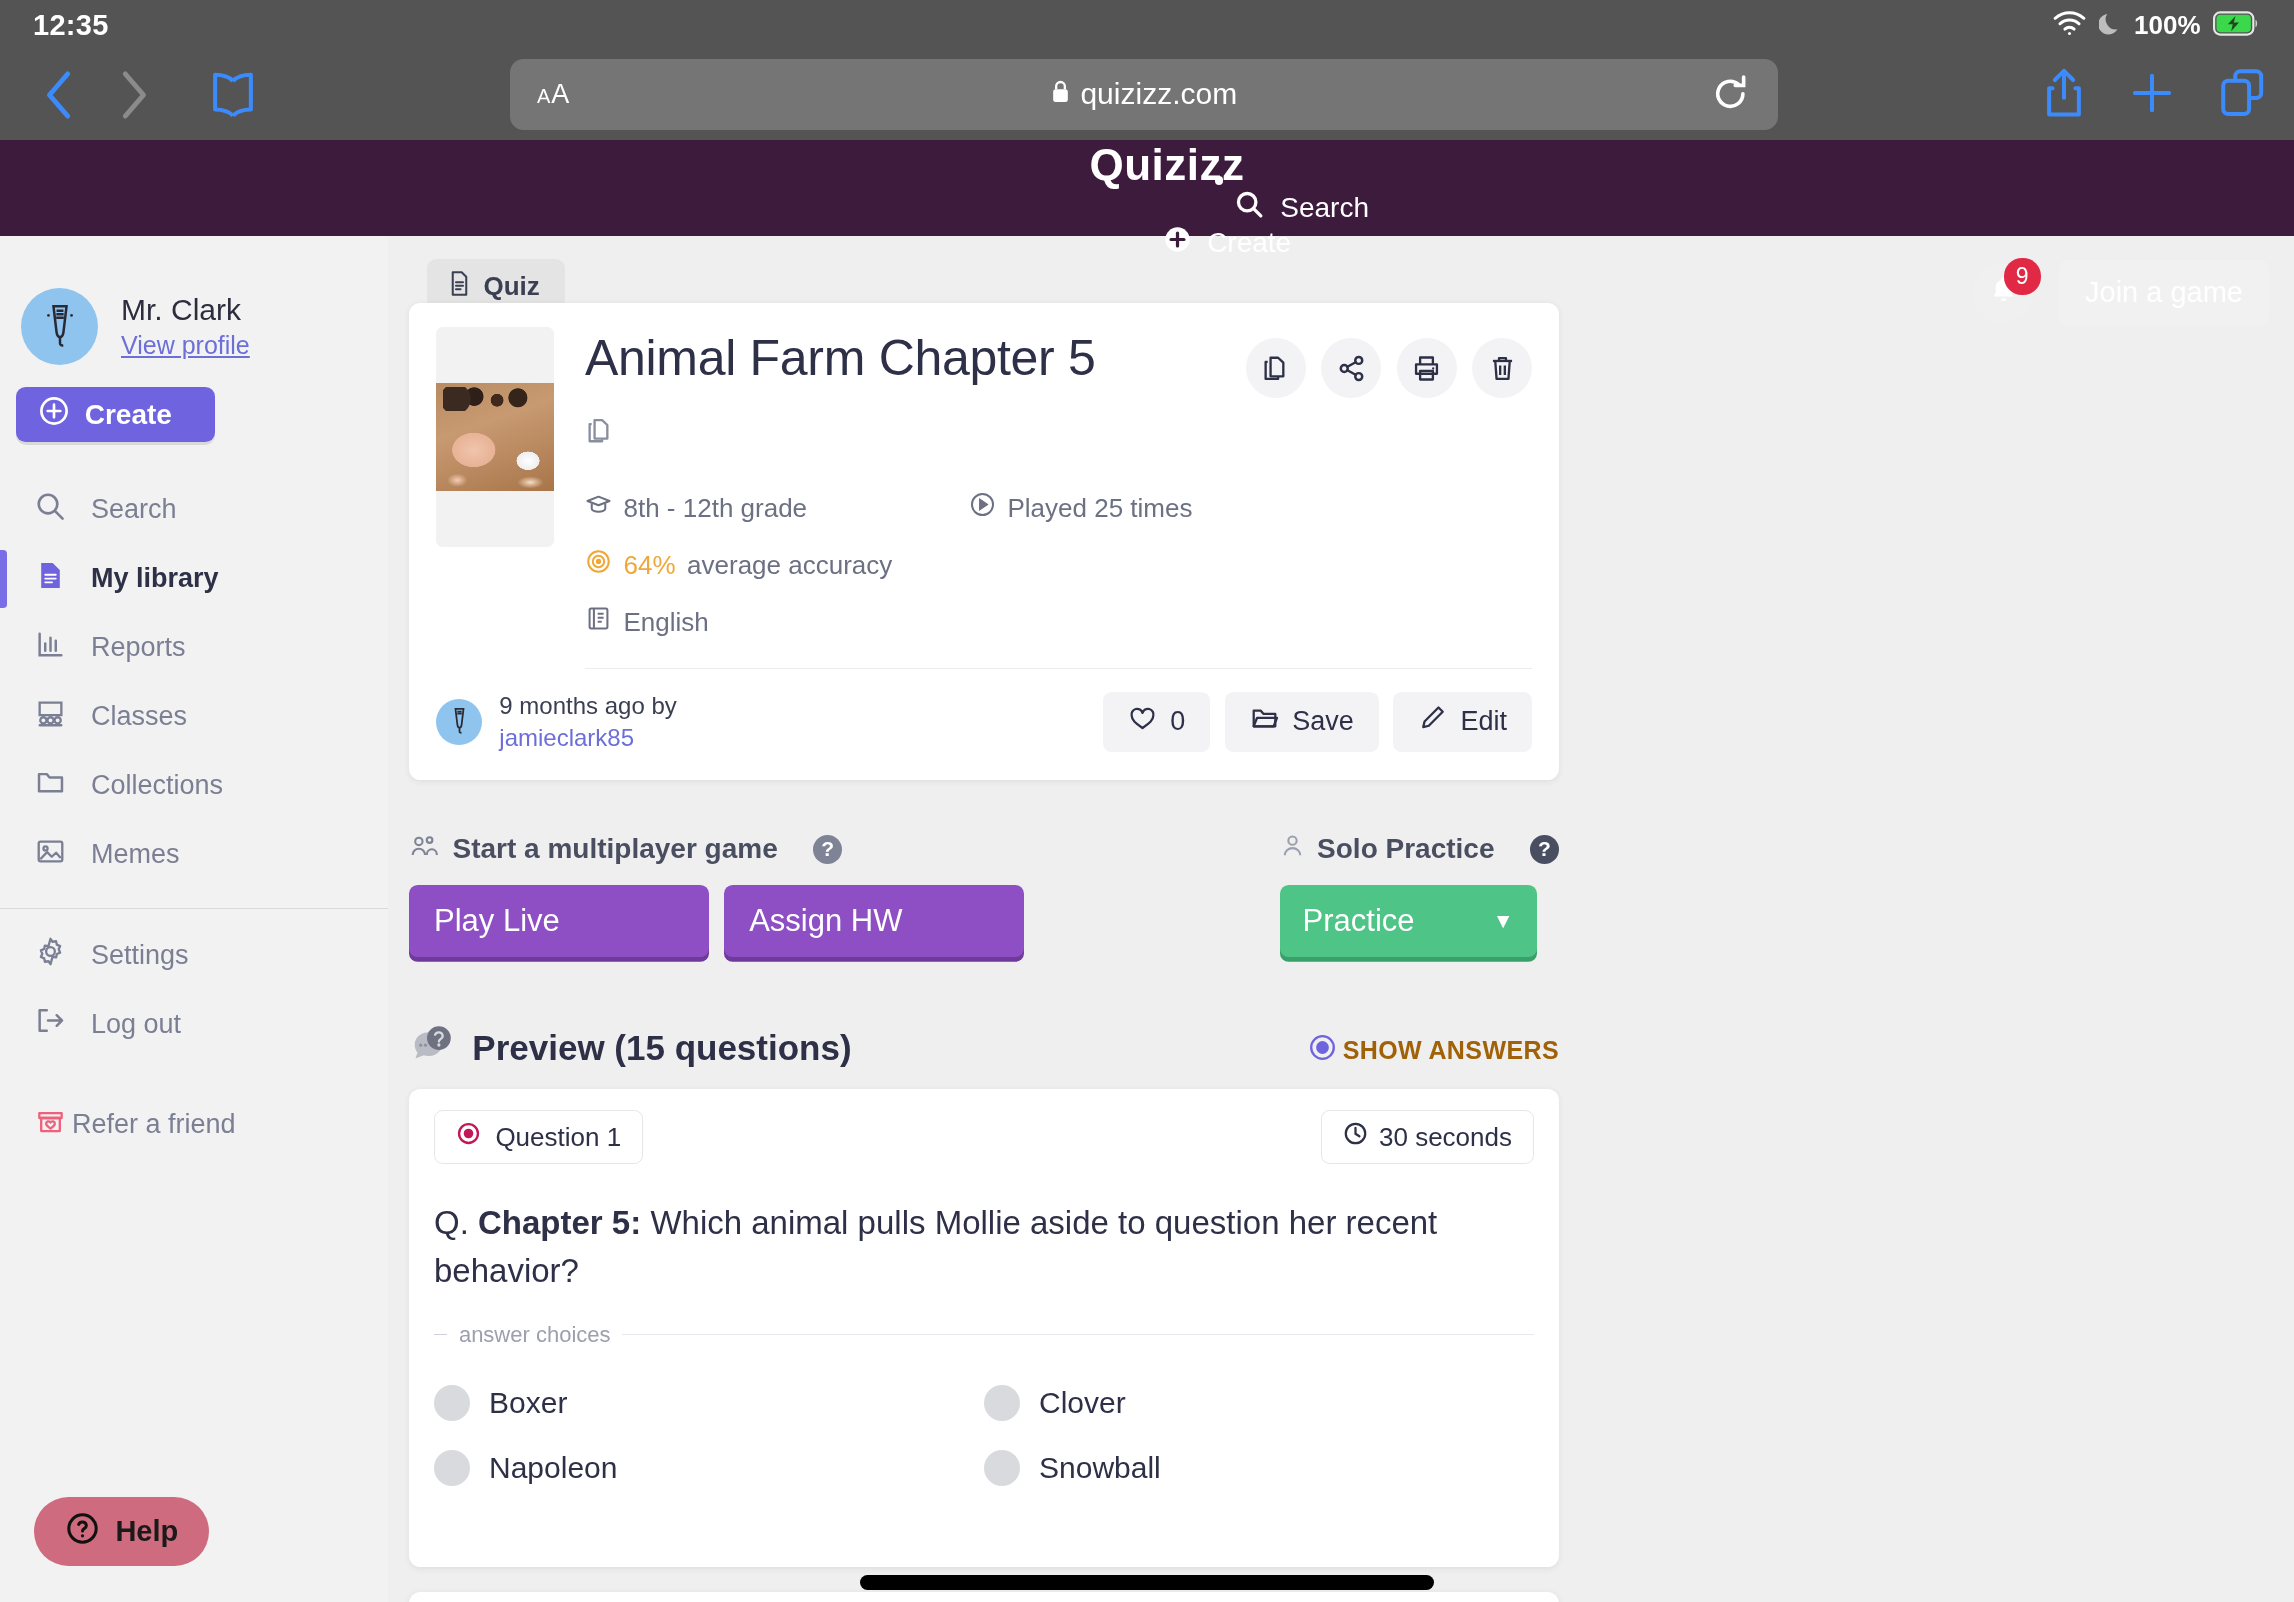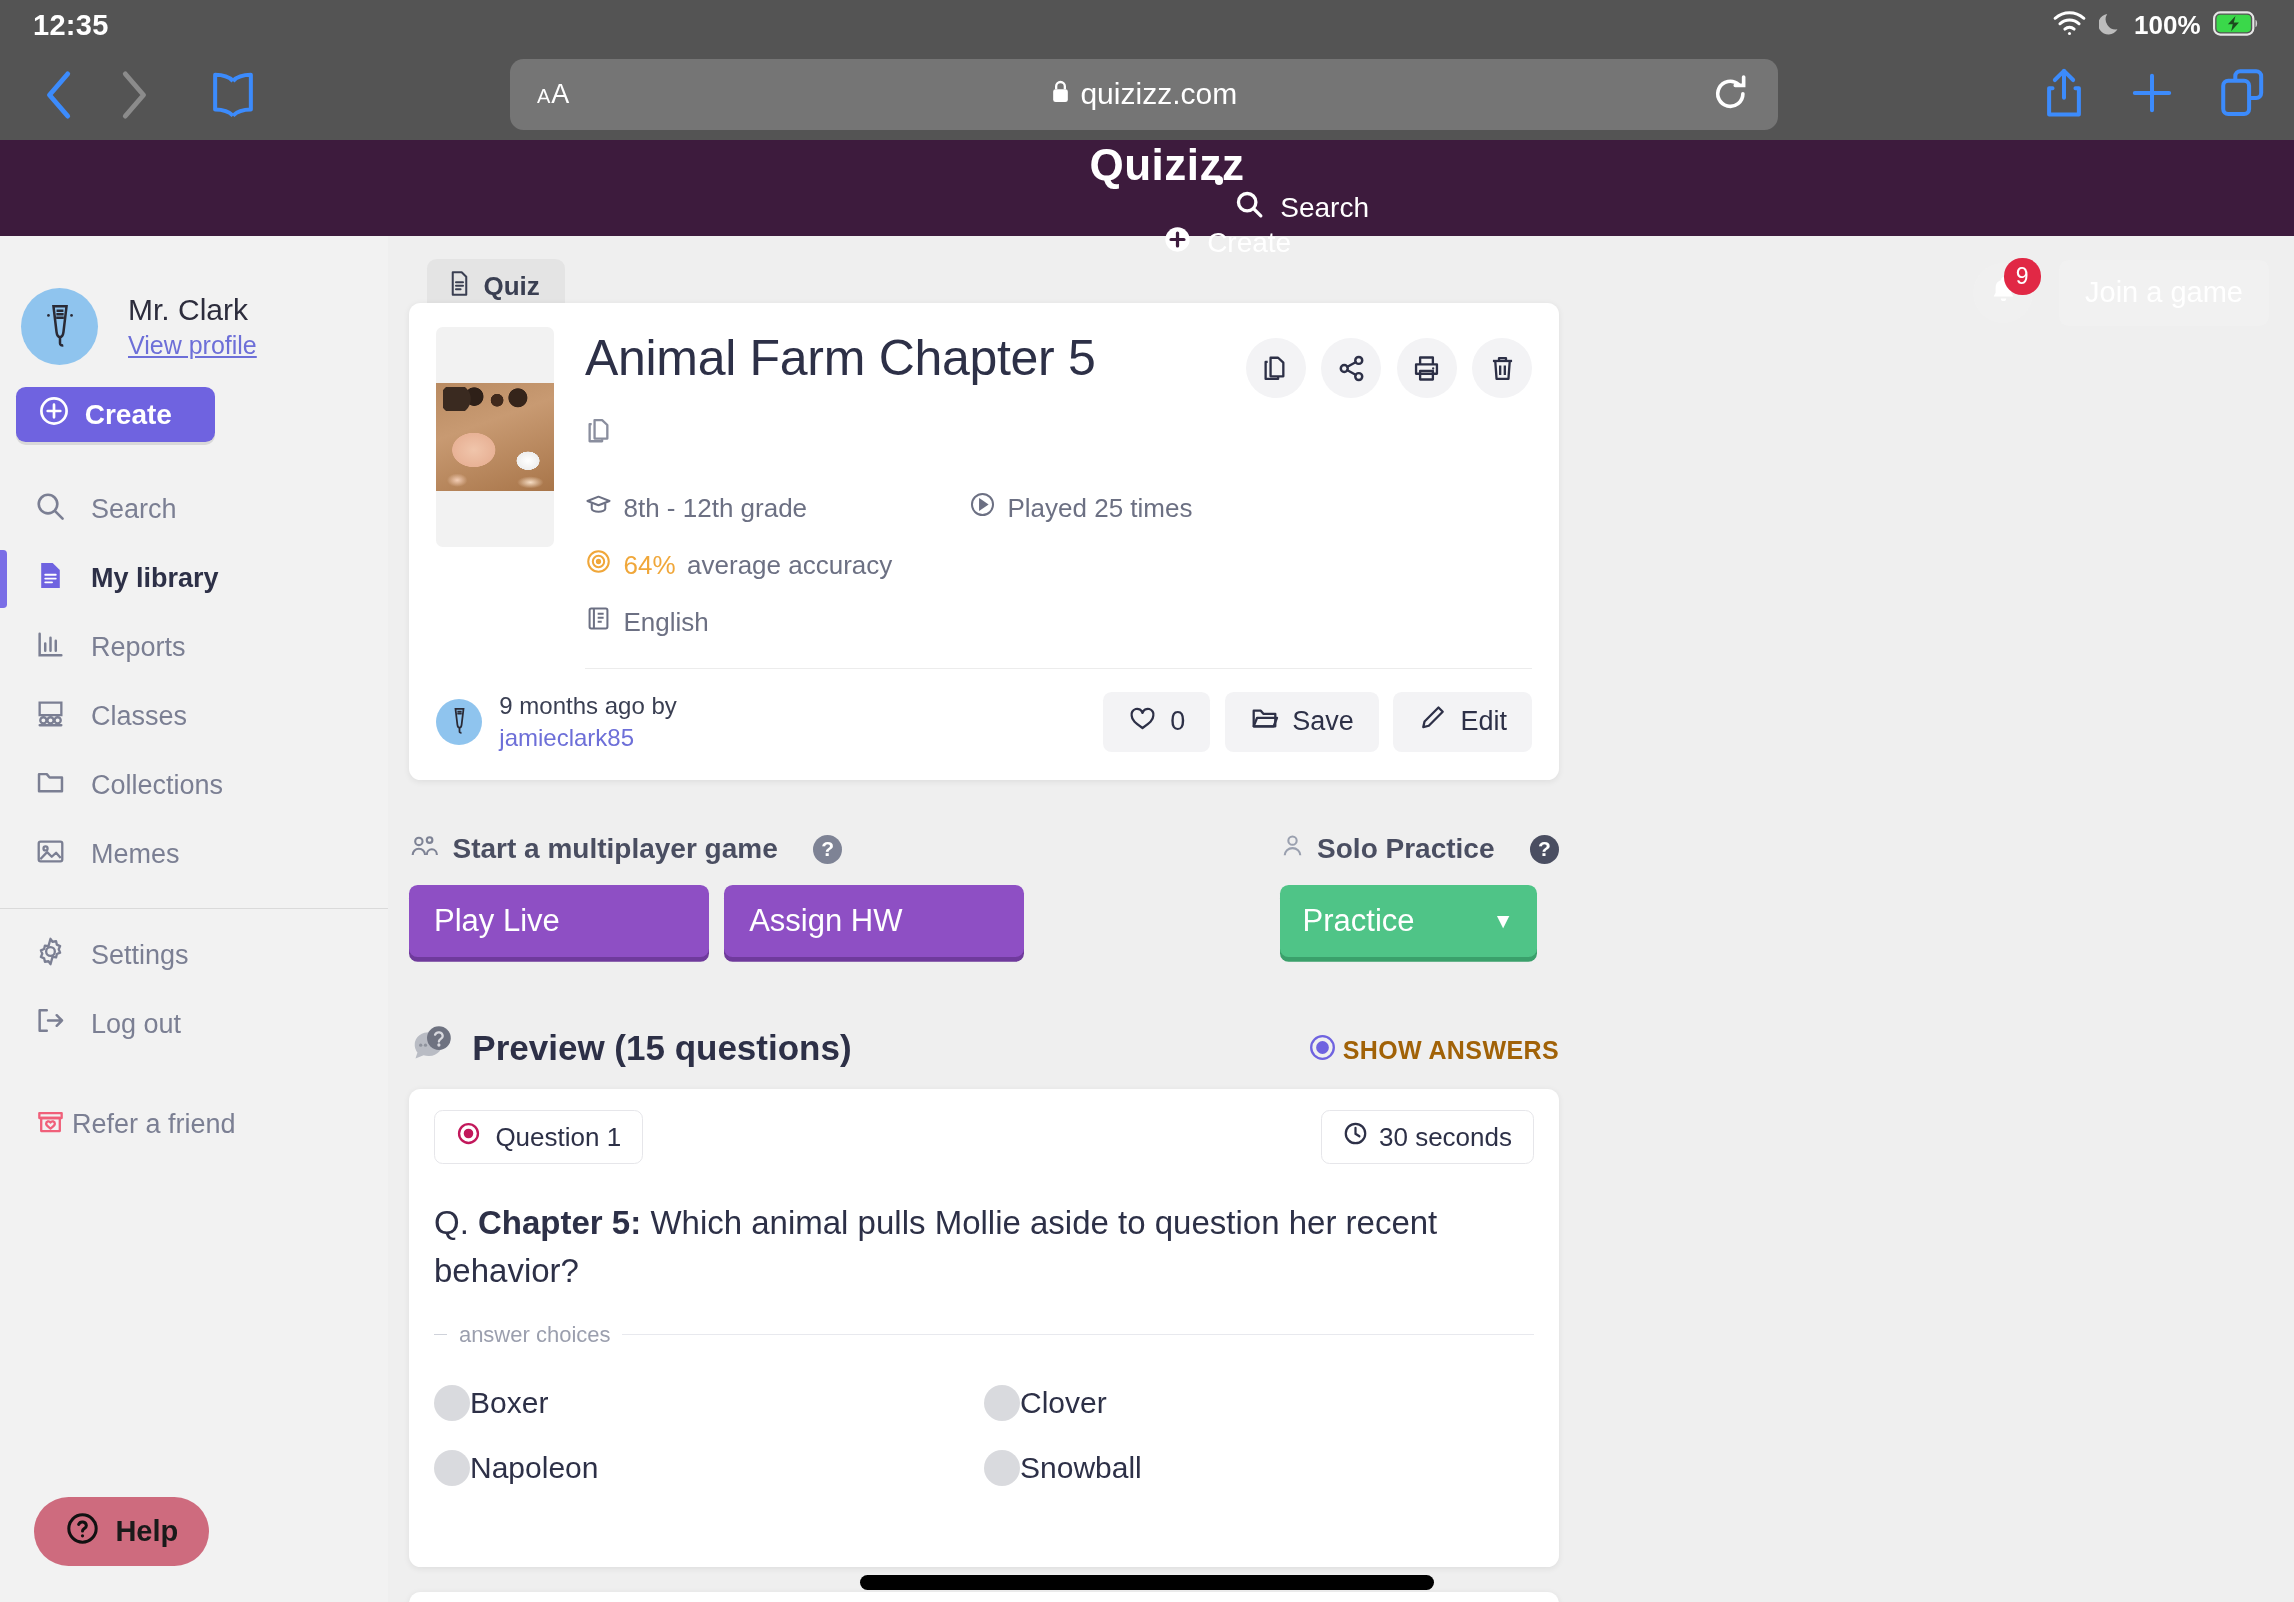--- a/index.html
+++ b/index.html
@@ -125,21 +125,21 @@
   .profile-row {
     display: flex; align-items: center;
     padding: 52px 0 0 21px;
   }
   .avatar {
     width: 77px; height: 77px; border-radius: 50%;
     background: #8fc4ee;
     display: flex; align-items: center; justify-content: center;
     flex: none;
   }
-  .profile-txt { margin-left: 30px; }
+  .profile-txt { margin-left: 23px; }
   .profile-name { font-size: 30px; color: #2d2d3d; line-height: 1.15; }
   .profile-link {
     font-size: 25px; color: #6d6fd8;
     text-decoration: underline; display: block; margin-top: 2.9px;
   }
   .create-btn {
     margin: 22px 0 0 16.3px;
     width: 199px; height: 55px;
     background: #6f63e0;
     border: none; border-radius: 9.6px;
@@ -358,21 +358,21 @@
     margin: 27px 25px 0 25px;
     color: #9b9fae; font-size: 22px;
   }
   .answer-label-row .dash { width: 13.4px; height: 1px; background: #cfd2da; }
   .answer-label-row .rule { flex: 1; height: 1px; background: #e8e9ee; }
   .choices {
     display: grid; grid-template-columns: 1fr 1fr;
     row-gap: 29px;
     margin: 37px 25px 0 25px;
   }
-  .choice { display: flex; align-items: center; }
+  .choice { display: flex; align-items: center; gap: 19px; }
   .choice-bullet {
     width: 36px; height: 36px; border-radius: 50%;
     background: #d9dade; flex: none;
   }
   .choice-txt { font-size: 30px; color: #2d3047; }
 
   .q-card-2 {
     position: absolute; top: 1356px; left: 21px;
     width: 1150px; height: 192px;
     background: #fff; border-radius: 11.5px;

